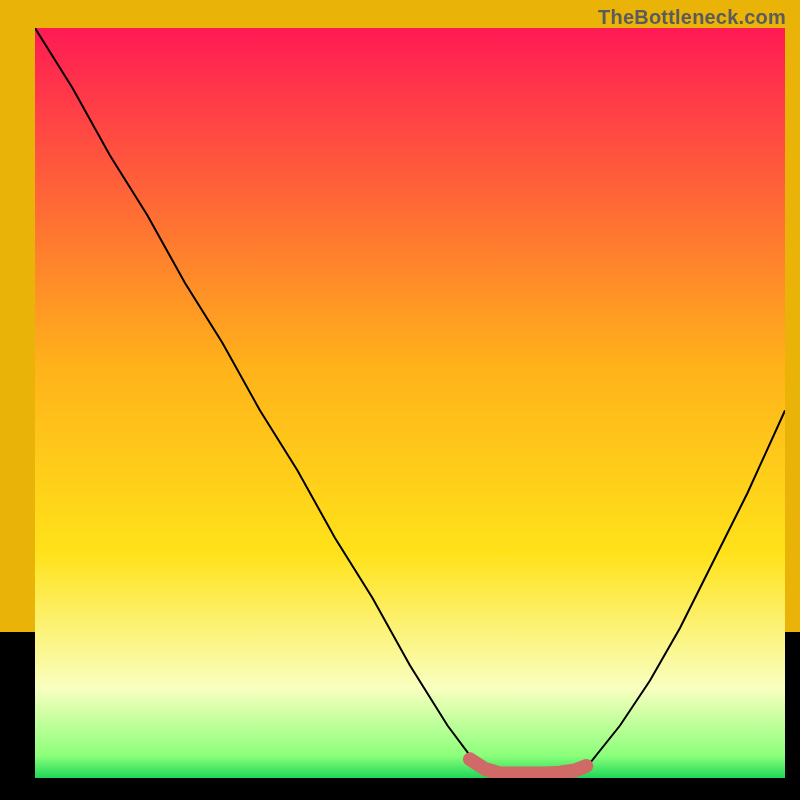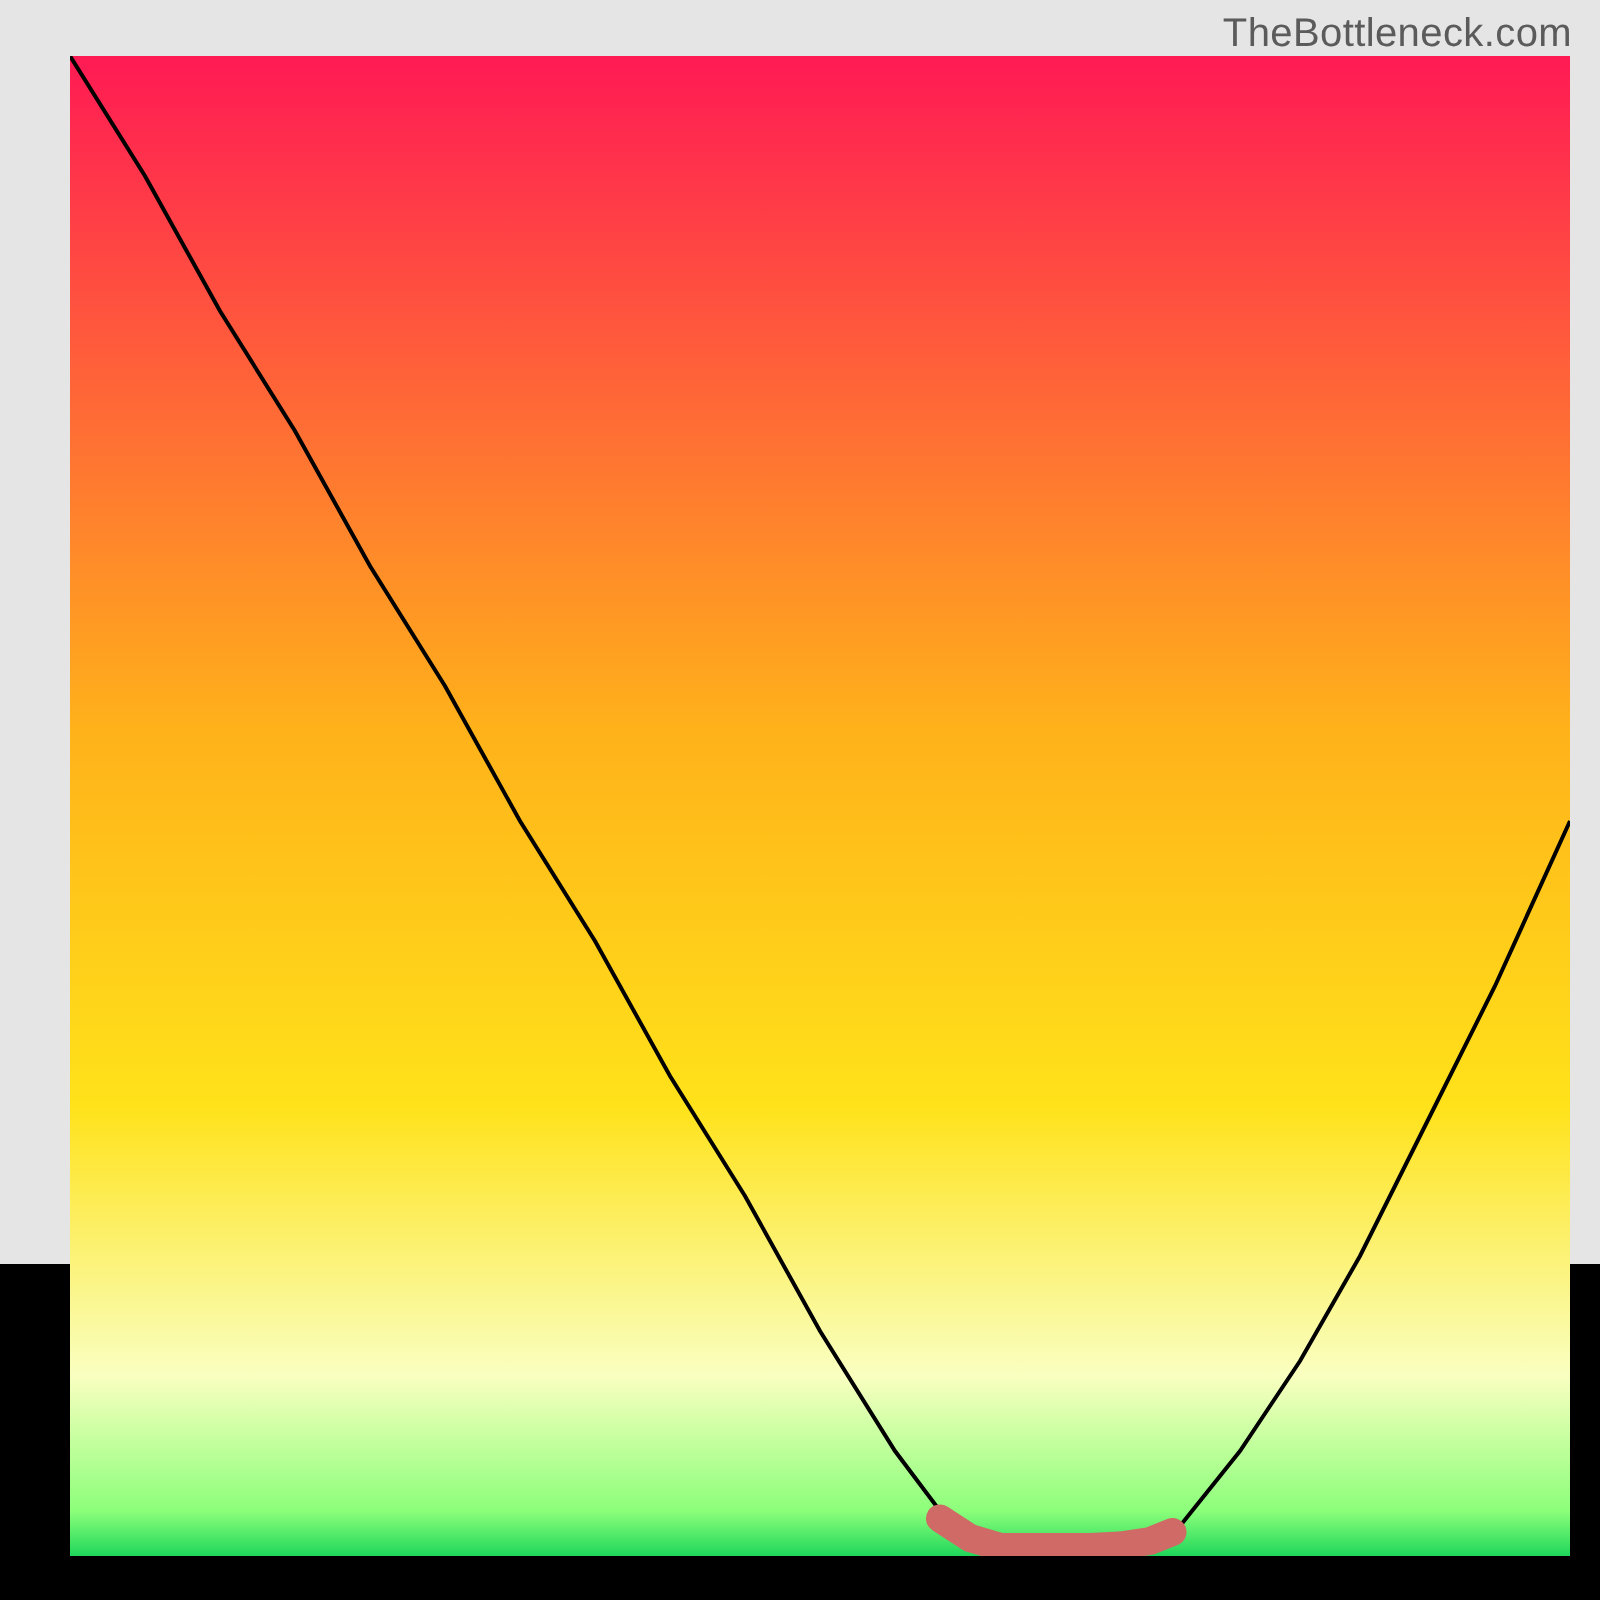--- a/index.html
+++ b/index.html
@@ -7,21 +7,22 @@
     padding: 0;
     width: 800px;
     height: 800px;
     background: #000;
     overflow: hidden;
   }
   .stage {
     position: relative;
     width: 800px;
     height: 632px;
-    background: #e5e5e5;
+    background: #eab308;
+    font-weight: bold;
   }
   .plot {
     position: absolute;
     left: 35px;
     top: 28px;
     width: 750px;
     height: 752px;
   }
   .gradient {
     position: absolute;

